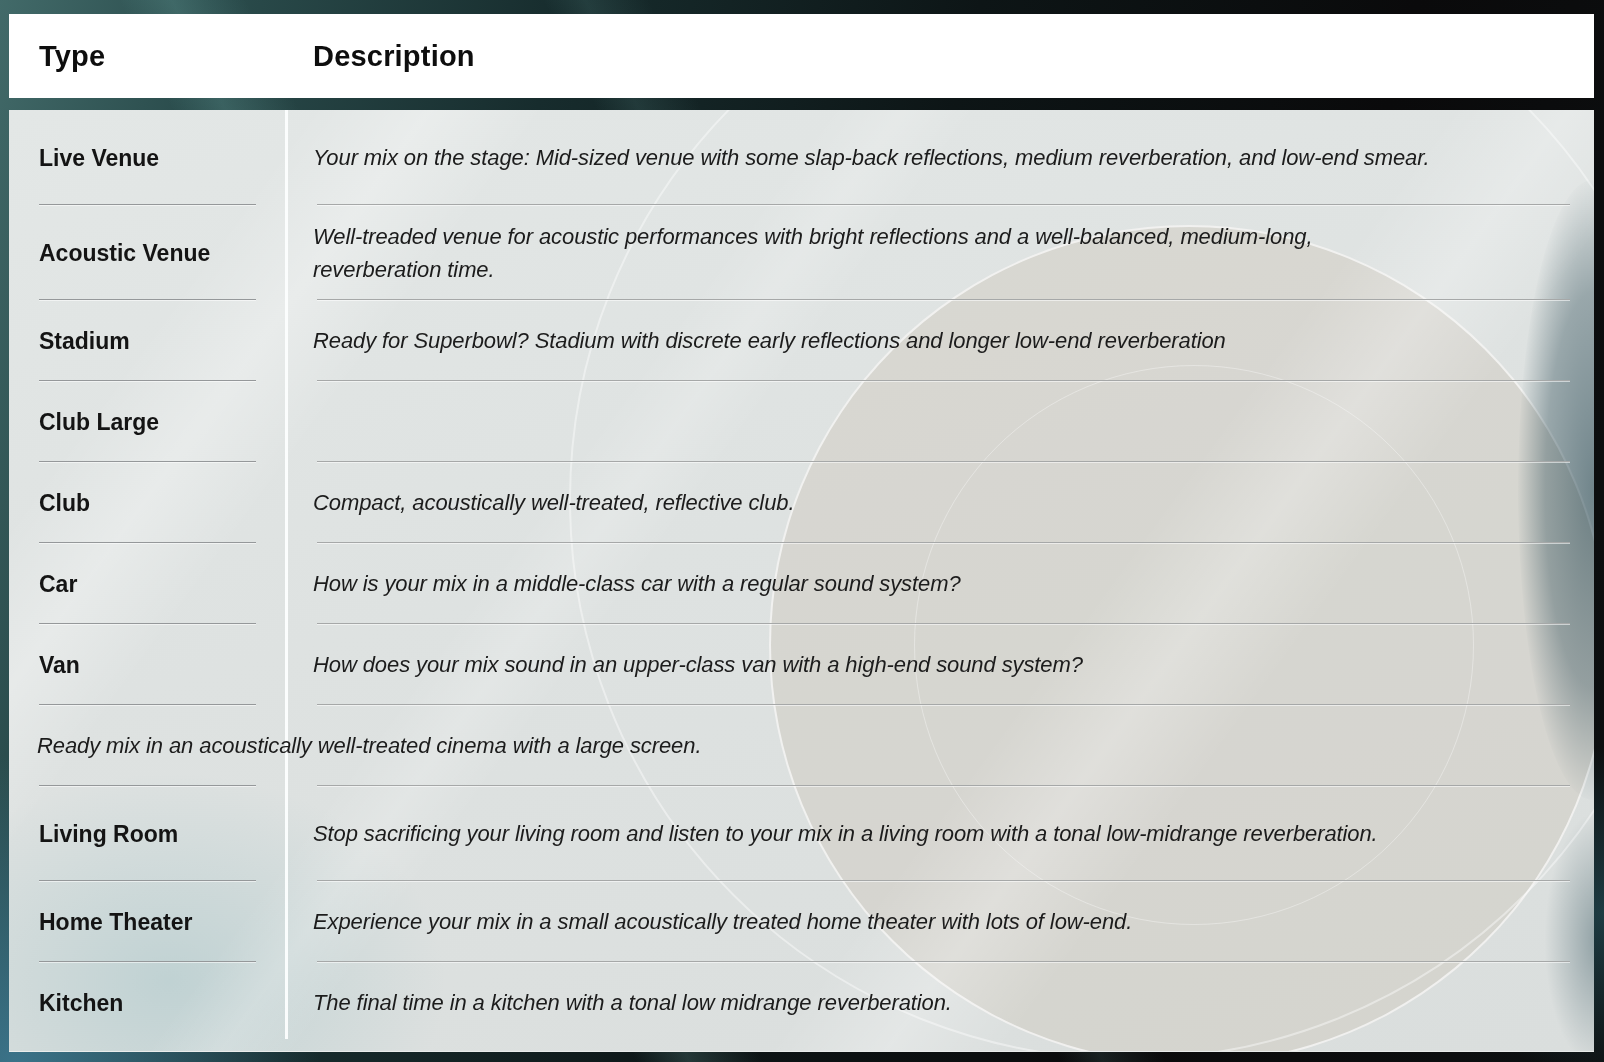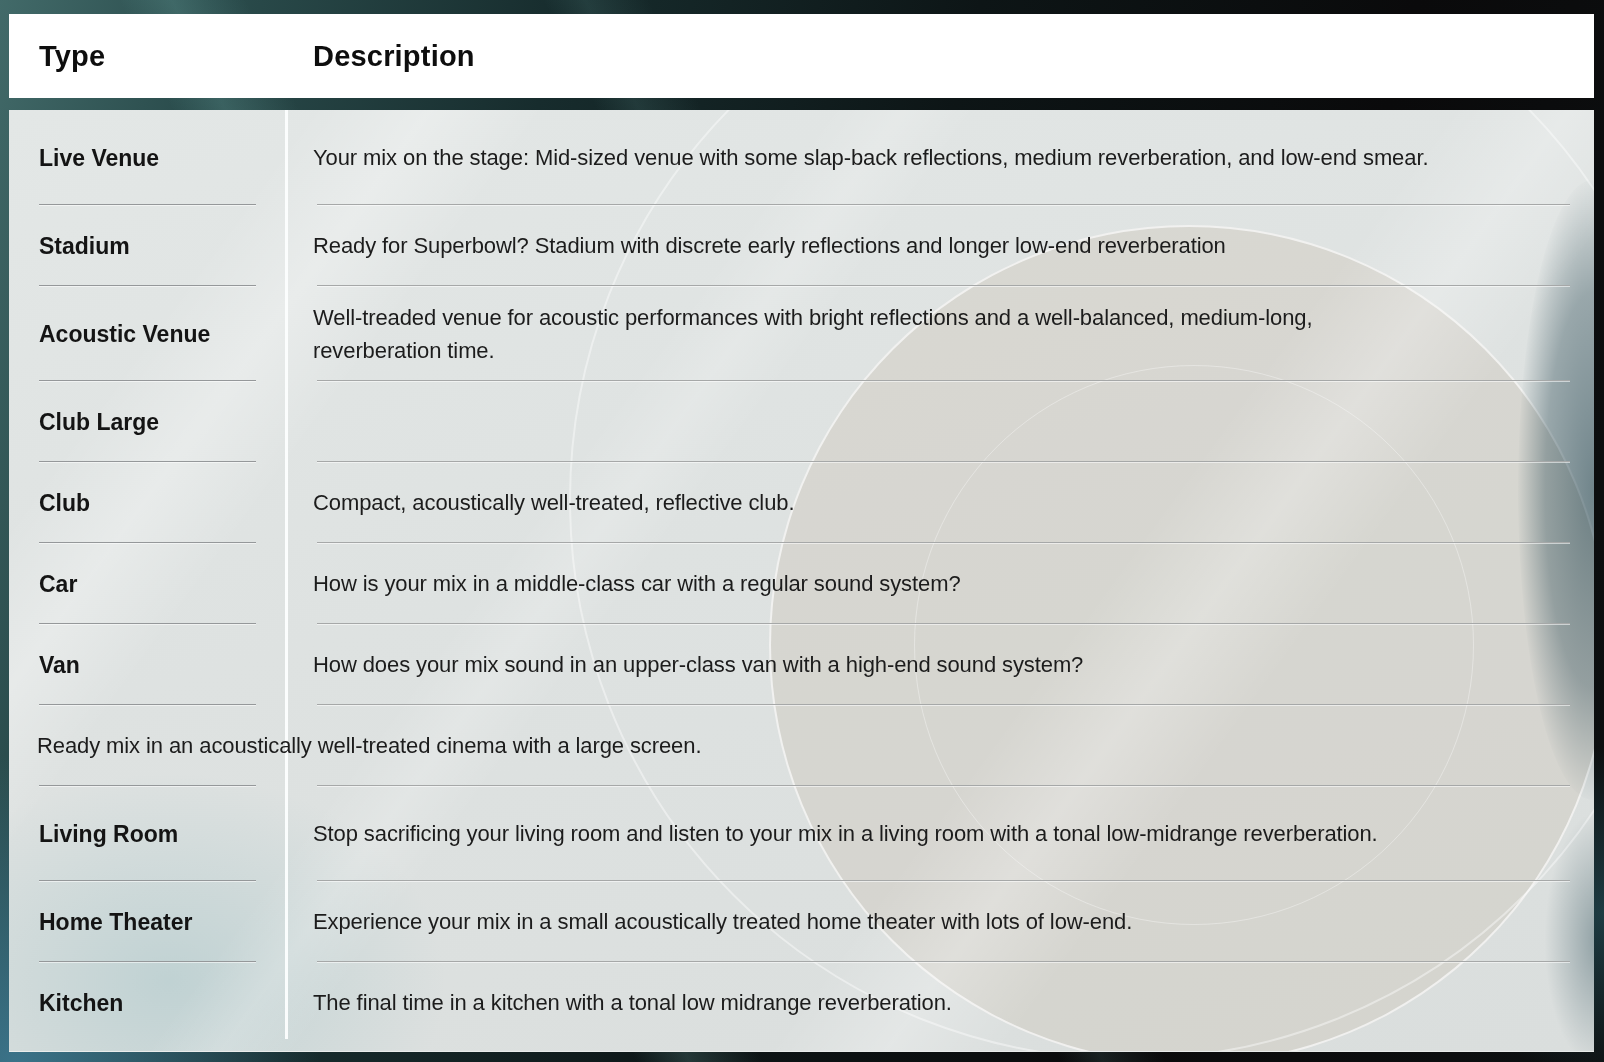--- a/index.html
+++ b/index.html
@@ -105,21 +105,21 @@
     content:"";position:absolute;left:308px;right:24px;bottom:0;height:1px;
     background:#a6a8a8;box-shadow:0 1px 0 rgba(255,255,255,.55);
   }
   .row:last-child::before,.row:last-child::after{display:none;}
 
   .td-type{
     flex:0 0 276px;padding-left:30px;
     font-size:23px;font-weight:bold;color:#141414;line-height:30px;
   }
   .td-desc{
-    flex:1 1 auto;padding-left:28px;padding-right:59px;
+    flex:1 1 auto;padding-left:28px;padding-right:59px;font-style:italic;
   }
   .td-desc p{
     margin:0;max-width:1125px;
     font-size:22px;color:#1c1c1c;line-height:33px;letter-spacing:-.1px;
   }
 </style>
 </head>
 <body>
 
 <div class="frame">
@@ -143,35 +143,35 @@
     <div class="vdivider"></div>
 
     <div class="rows" id="rows">
   <div class="row tall">
     <div class="td-type">Live Venue</div>
     <div class="td-desc">
             <p>Your mix on the stage: Mid-sized venue with some slap-back reflections, medium reverberation, and low-end smear.</p>
           </div>
   </div>
 
-  <div class="row">
-    <div class="td-type">Stadium</div>
-    <div class="td-desc">
-            <p>Ready for Superbowl? Stadium with discrete early reflections and longer low-end reverberation</p>
-          </div>
-  </div>
-
   <div class="row tall">
     <div class="td-type">Acoustic Venue</div>
     <div class="td-desc">
             <p>Well-treaded venue for acoustic performances with bright reflections and a well-balanced, medium-long, reverberation time.</p>
           </div>
   </div>
 
   <div class="row">
+    <div class="td-type">Stadium</div>
+    <div class="td-desc">
+            <p>Ready for Superbowl? Stadium with discrete early reflections and longer low-end reverberation</p>
+          </div>
+  </div>
+
+  <div class="row">
     <div class="td-type">Club Large</div>
   </div>
 
   <div class="row">
     <div class="td-type">Club</div>
     <div class="td-desc">
             <p>Compact, acoustically well-treated, reflective club.</p>
           </div>
   </div>
 

